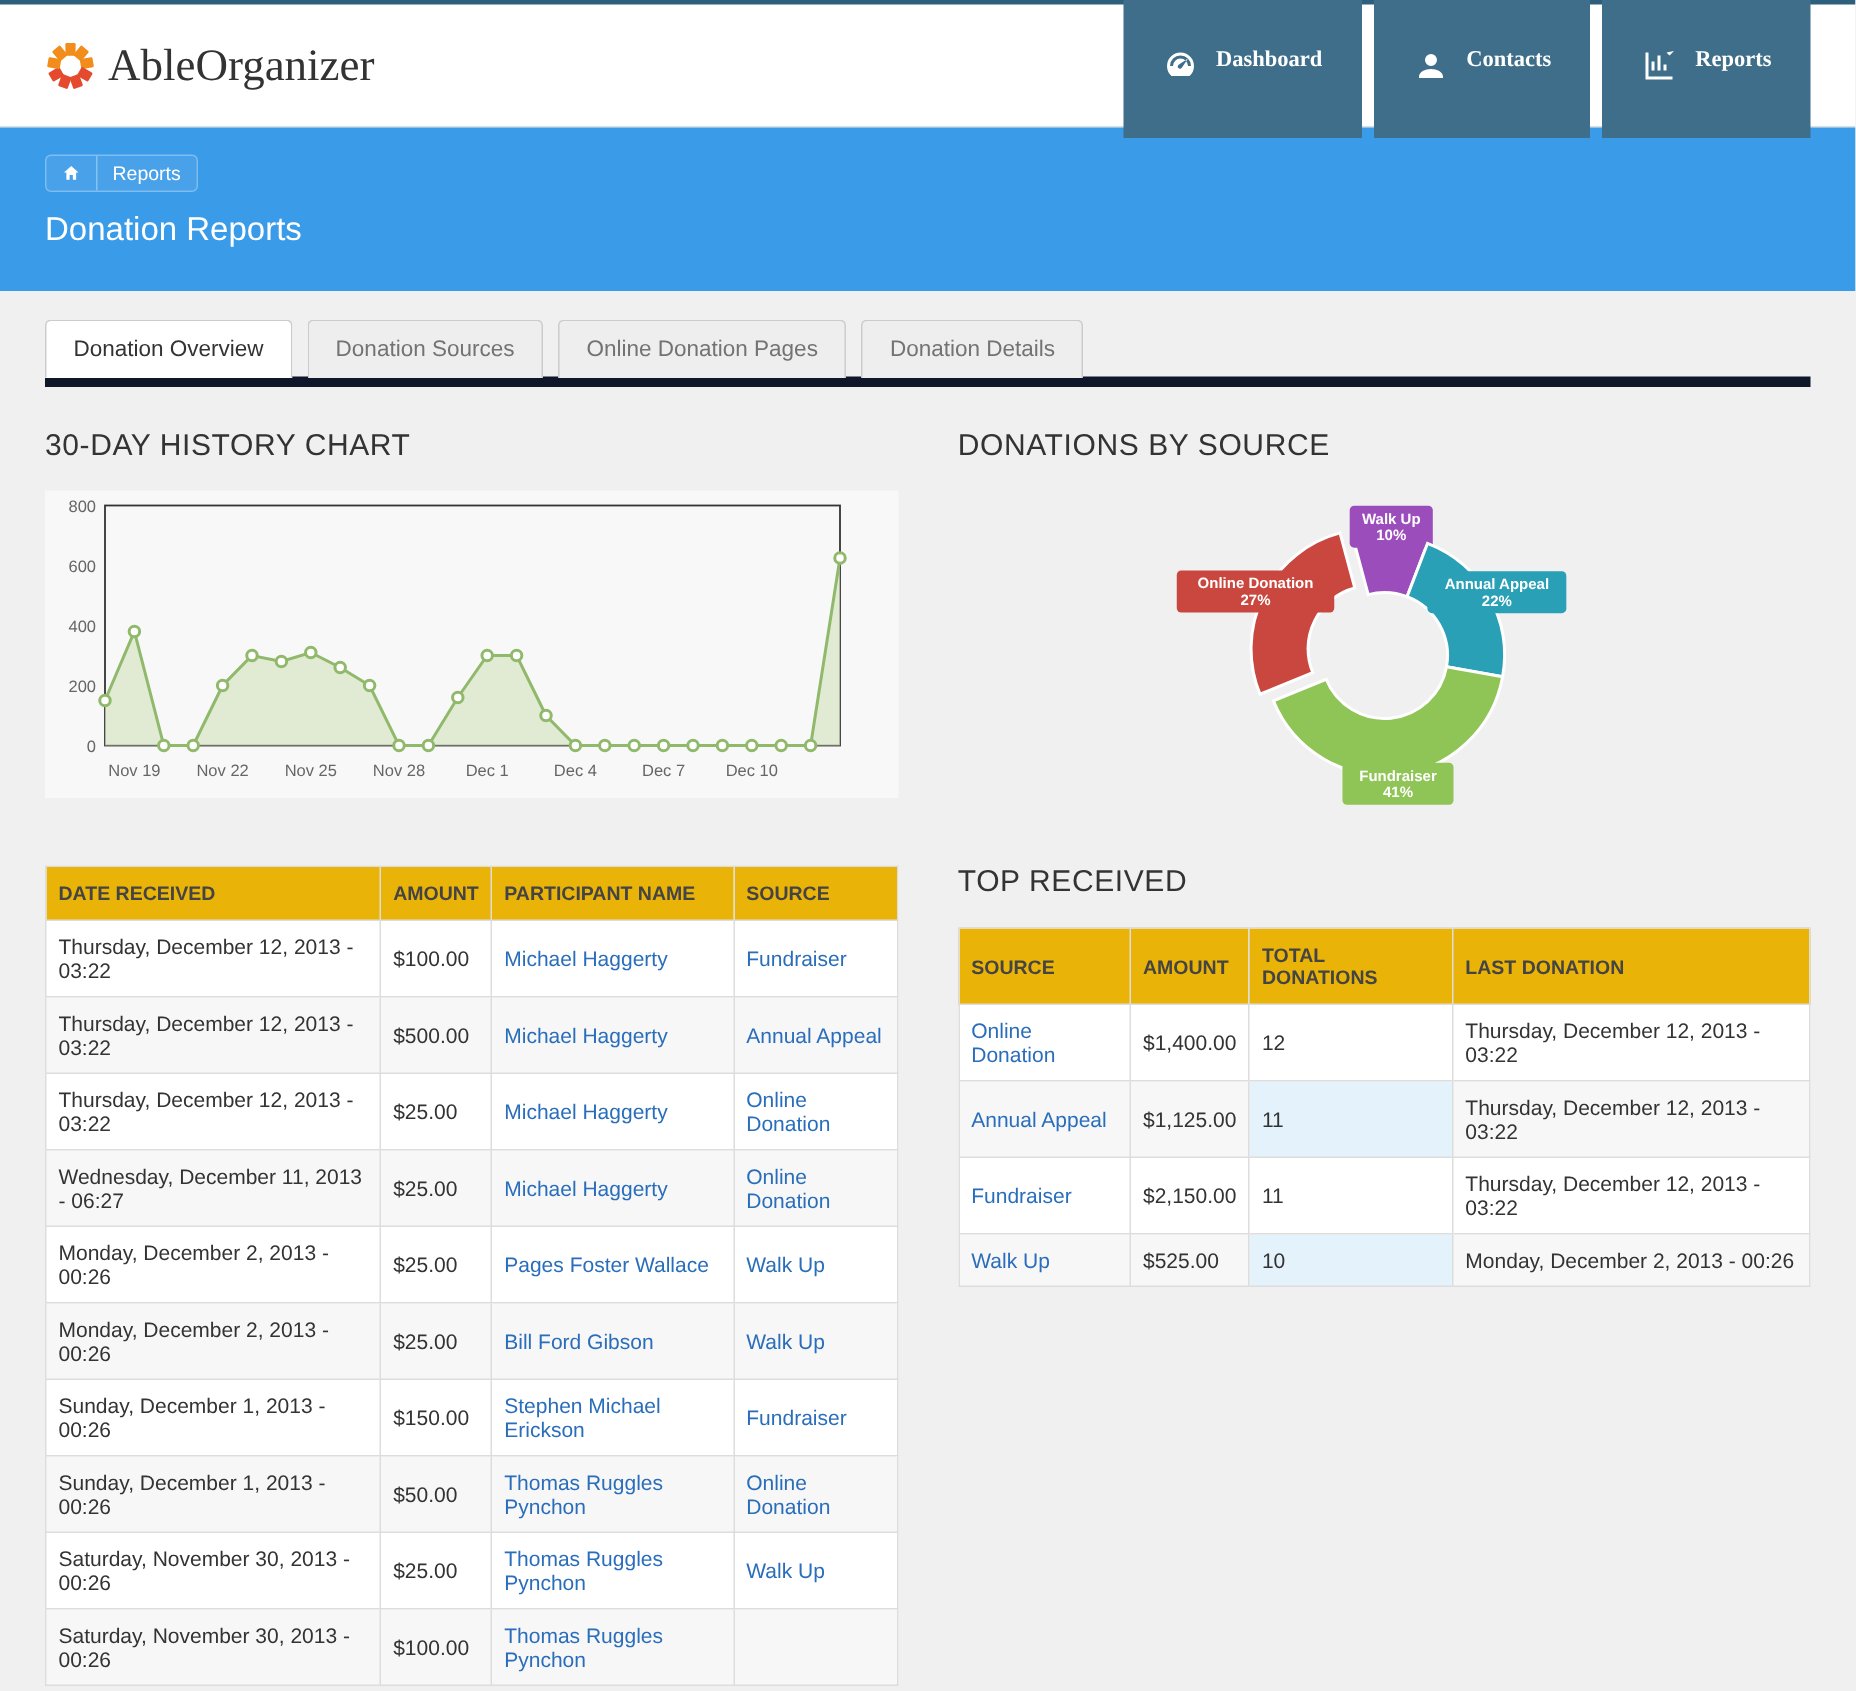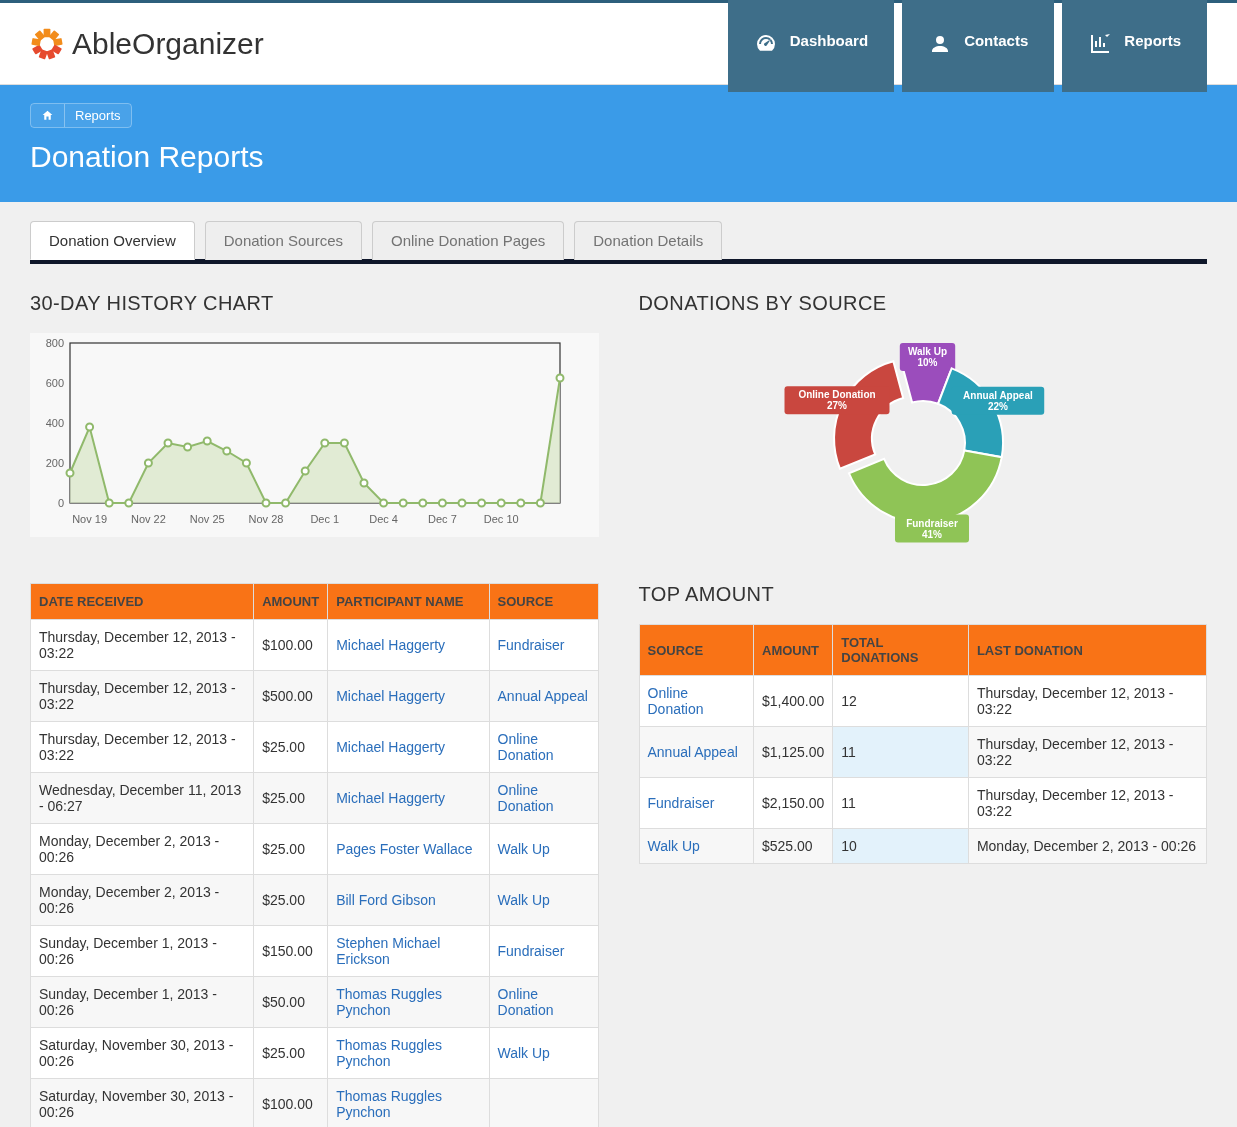--- a/index.html
+++ b/index.html
@@ -1,40 +1,40 @@
 <!DOCTYPE html>
 <html><head>
 <meta charset="utf-8">
 <style>
   * { box-sizing: border-box; margin: 0; padding: 0; }
   body { font-family: "Helvetica Neue", Arial, sans-serif; background: #f0f0f0; color: #333; }
-  .topbar { background: #fff; height: 85px; border-bottom: 1px solid #ddd; display: flex; align-items: center; justify-content: space-between; padding: 0 30px; border-top: 3px solid #2d5f7c; }
+  .topbar { background: #fff; height: 85px; border-bottom: 1px solid #ddd; display: flex; align-items: center; justify-content: space-between; padding: 0 30px; border-top: 3px solid #2d5f7c; font-family: Liberation Serif, serif; }
   .logo { display: flex; align-items: center; gap: 8px; }
   .logo-text { font-size: 30px; font-weight: 400; color: #333; }
   .nav-buttons { display: flex; gap: 8px; }
   .nav-btn { background: #3e6e89; color: #fff; padding: 36px 26px; font-size: 15px; font-weight: 600; display: flex; align-items: flex-start; gap: 12px; cursor: pointer; }
   .nav-btn svg { width: 24px; height: 24px; fill: #fff; }
   .banner { background: #3a9be8; color: #fff; padding: 18px 30px 28px; }
   .breadcrumb { display: inline-flex; border: 1px solid rgba(255,255,255,0.35); border-radius: 4px; overflow: hidden; margin-bottom: 12px; }
   .breadcrumb-item { background: rgba(255,255,255,0.08); padding: 4px 10px; font-size: 13px; color: #fff; border-right: 1px solid rgba(255,255,255,0.35); cursor: pointer; display: flex; align-items: center; }
   .breadcrumb-item:last-child { border-right: none; }
-  .page-title { font-size: 30px; font-weight: 400; }
+  .page-title { font-size: 22px; font-weight: 400; }
   .content { padding: 18px 30px 40px; }
-  .tabs { display: flex; gap: 10px; border-bottom: 5px solid #0f172a; }
+  .tabs { display: flex; gap: 10px; border-bottom: 7px solid #0f172a; }
   .tab { background: #eee; border: 1px solid #ccc; border-bottom: none; padding: 10px 18px; font-size: 15px; color: #737373; border-radius: 4px 4px 0 0; cursor: pointer; position: relative; top: 1px; }
   .tab.active { background: #fff; color: #333; border-bottom: 1px solid #fff; }
   .grid { display: grid; grid-template-columns: 1fr 1fr; gap: 40px; margin-top: 28px; }
   .section-title { font-size: 20px; font-weight: 400; color: #333; letter-spacing: 0.4px; margin-bottom: 18px; }
   
   .chart-wrap { background: #f8f8f8; }
   
   .donut-wrap { display: flex; justify-content: center; }
   
   table { width: 100%; border-collapse: collapse; font-size: 14px; background: #fff; }
-  th { background: #f97316; text-align: left; padding: 10px 8px; font-weight: 600; font-size: 13px; border: 1px solid #ddd; color: #444; }
+  th { background: #eab308; text-align: left; padding: 10px 8px; font-weight: 600; font-size: 13px; border: 1px solid #ddd; color: #444; }
   td { padding: 9px 8px; border: 1px solid #ddd; vertical-align: middle; }
   tbody tr:nth-child(even) td { background: #f7f7f7; }
   .link { color: #2a6ebb; cursor: pointer; }
   .hl { background: #e3f2fb !important; }
   .logo-mark { width: 34px; height: 34px; }
 </style>
 </head>
 <body>
 
 <div class="topbar">
@@ -252,21 +252,21 @@
               <td>Saturday, November 30, 2013 - 00:26</td>
               <td>$100.00</td>
               <td><span class="link">Thomas Ruggles Pynchon</span></td>
               <td></td>
             </tr>
           </tbody>
       </table>
     </div>
 
     <div>
-      <div class="section-title">TOP AMOUNT</div>
+      <div class="section-title">TOP RECEIVED</div>
       <table>
         <thead>
           <tr>
             <th>SOURCE</th>
             <th>AMOUNT</th>
             <th>TOTAL DONATIONS</th>
             <th>LAST DONATION</th>
           </tr>
         </thead>
         <tbody id="top-body">

